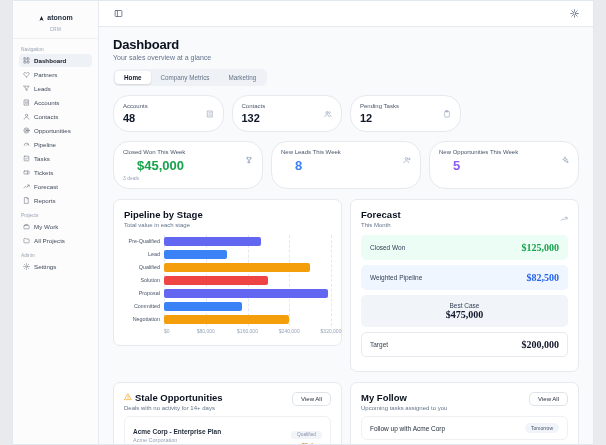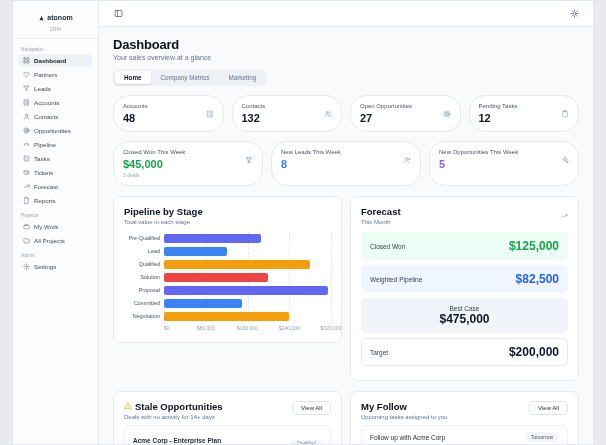--- a/index.html
+++ b/index.html
@@ -37,21 +37,21 @@
   .tab { font-size:6.3px; color:#64748b; padding:3px 9px; border-radius:4px; cursor:pointer; white-space:nowrap; }
   .tab.active { background:#ffffff; color:#0f172a; font-weight:700; box-shadow:0 1px 2px rgba(15,23,42,.12); }
 
   .stats-row { display:grid; gap:8px; margin-top:9px; }
   .stats-row.cols4 { grid-template-columns:repeat(4,1fr); }
   .stats-row.cols3 { grid-template-columns:repeat(3,1fr); }
   .card { background:#ffffff; border:1px solid #e7e9ef; border-radius:7px; }
   .stat-card { padding:7px 9px; position:relative;border-radius:16px; }
   .stat-label { font-size:6px; color:#475569; }
   .stat-value { font-size:11px; font-weight:700; margin-top:3px; color:#0f172a; }
-  .stat-value.colored { font-size:11px; }
+  .stat-value.colored { font-size:13px;margin-left:14px; }
   .stat-sub { font-size:5px; color:#94a3b8; margin-top:2px; }
   .stat-icon { position:absolute; top:8px; right:9px; width:8px; height:8px; color:#94a3b8; }
 
   .panels-row { display:grid; grid-template-columns:1fr 1fr; gap:8px; margin-top:10px; align-items:start; }
   .panel { padding:9px 10px; }
   .panel-head { display:flex; align-items:flex-start; justify-content:space-between; }
   .panel-title { font-size:9.5px; font-weight:700; color:#0b1220; display:flex; align-items:center; gap:3px; }
   .panel-subtitle { font-size:6px; color:#64748b; margin-top:2px; }
   .panel-head-icon { width:8px; height:8px; color:#94a3b8; }
   .warn-icon { width:8px; height:8px; color:#f59e0b; }
@@ -71,21 +71,21 @@
   .x-tick.first { transform:none; }
 
   
   .forecast-rows { margin-top:7px; }
   .f-row { display:flex; align-items:center; justify-content:space-between; border-radius:5px; padding:6px 8px; margin-bottom:5px; border:1px solid transparent; }
   .f-row.green { background:#ecfdf5; }
   .f-row.blue { background:#eff6ff; }
   .f-row.gray { background:#f1f5f9;flex-direction:column; }
   .f-row.plain { background:#fff; border-color:#e7e9ef; }
   .f-label { font-size:6.5px; color:#334155; }
-  .f-value { font-size:12px; font-weight:700; color:#0f172a; }
+  .f-value { font-size:10px; font-weight:700; color:#0f172a;font-family:Liberation Serif, serif; }
   .f-row.green .f-value { color:#16a34a; }
   .f-row.blue .f-value { color:#2563eb; }
 
   .bottom-row { display:grid; grid-template-columns:1fr 1fr; gap:8px; margin-top:10px; align-items:start; }
 
   .opp-item { display:flex; align-items:center; justify-content:space-between; border:1px solid #eef0f4; border-radius:6px; padding:5px 8px; margin-top:5px; cursor:pointer; background:#fff; }
   .opp-name { font-size:6.5px; font-weight:700; color:#1f2937; }
   .opp-company { font-size:5.5px; color:#94a3b8; margin-top:2px; }
   .opp-right { text-align:right; }
   .stage-pill { display:inline-block; font-size:4.8px; color:#8a94a6; background:#f1f5f9; border-radius:999px; padding:1.5px 6px; }
@@ -258,29 +258,20 @@
                 <path d="M9 8h1M14 8h1M9 12h1M14 12h1M9 16h1M14 16h1"></path>
               </svg></span>
           </div>
           <div class="card stat-card">
             <div class="stat-label">Contacts</div>
             <div class="stat-value">132</div>
             <span class="stat-icon"><svg class="ic " viewBox="0 0 24 24">
                 <circle cx="9" cy="8" r="3.5"></circle>
                 <path d="M2.5 20c0-3.5 3-5.5 6.5-5.5s6.5 2 6.5 5.5"></path>
                 <path d="M16 4.6a3.5 3.5 0 0 1 0 6.8M21.5 20c0-3-2-4.8-4.5-5.3"></path>
-              </svg></span>
-          </div>
-          <div class="card stat-card">
-            <div class="stat-label">Open Opportunities</div>
-            <div class="stat-value">27</div>
-            <span class="stat-icon"><svg class="ic " viewBox="0 0 24 24">
-                <circle cx="12" cy="12" r="9"></circle>
-                <circle cx="12" cy="12" r="5"></circle>
-                <circle cx="12" cy="12" r="1" fill="currentColor"></circle>
               </svg></span>
           </div>
           <div class="card stat-card">
             <div class="stat-label">Pending Tasks</div>
             <div class="stat-value">12</div>
             <span class="stat-icon"><svg class="ic " viewBox="0 0 24 24">
                 <rect x="5" y="4" width="14" height="17" rx="2"></rect>
                 <rect x="9" y="2" width="6" height="4" rx="1"></rect>
               </svg></span>
           </div>

